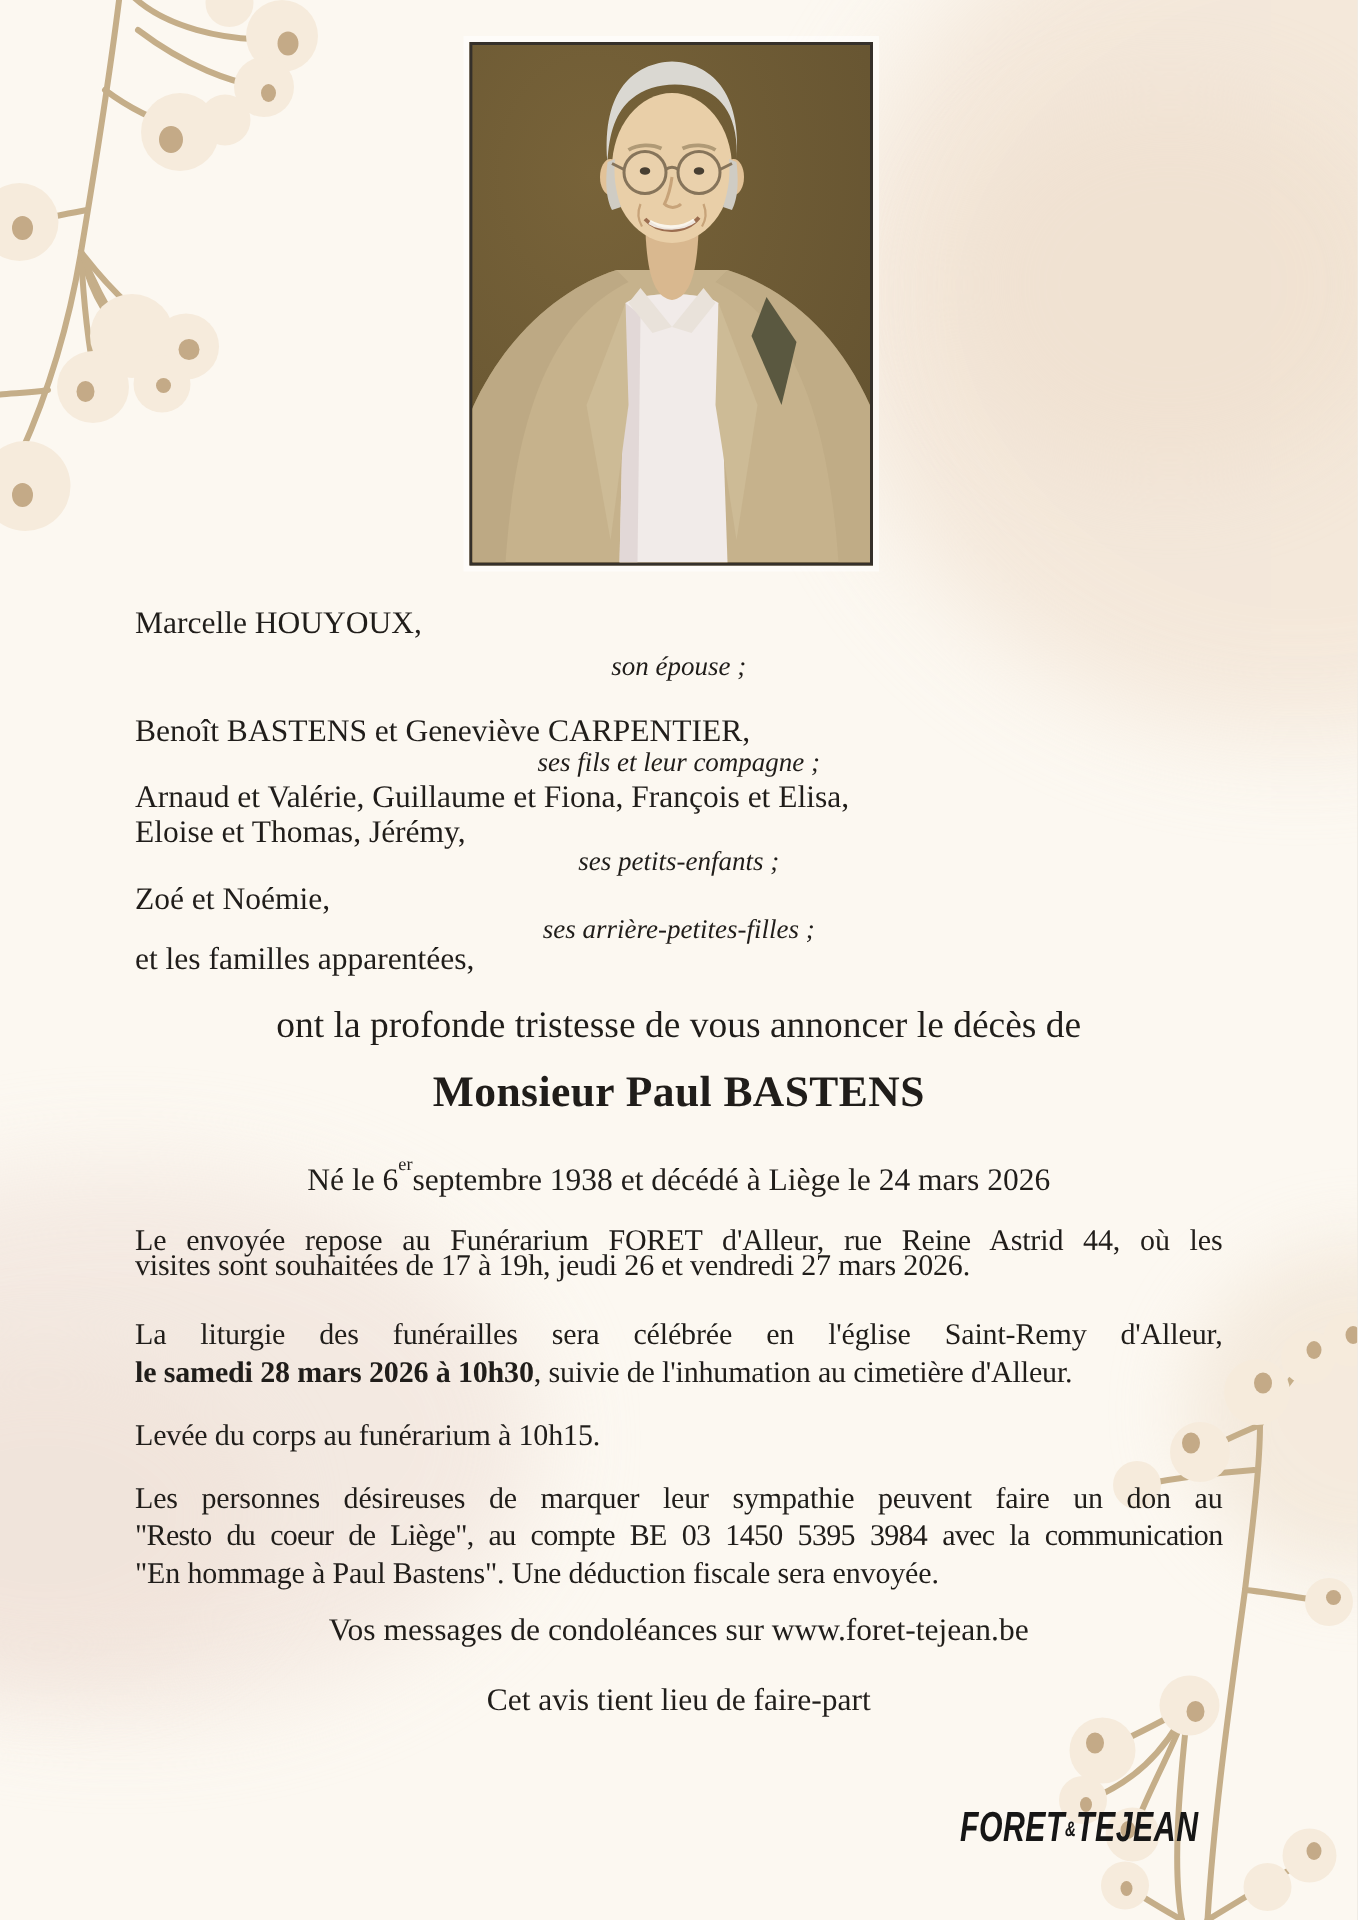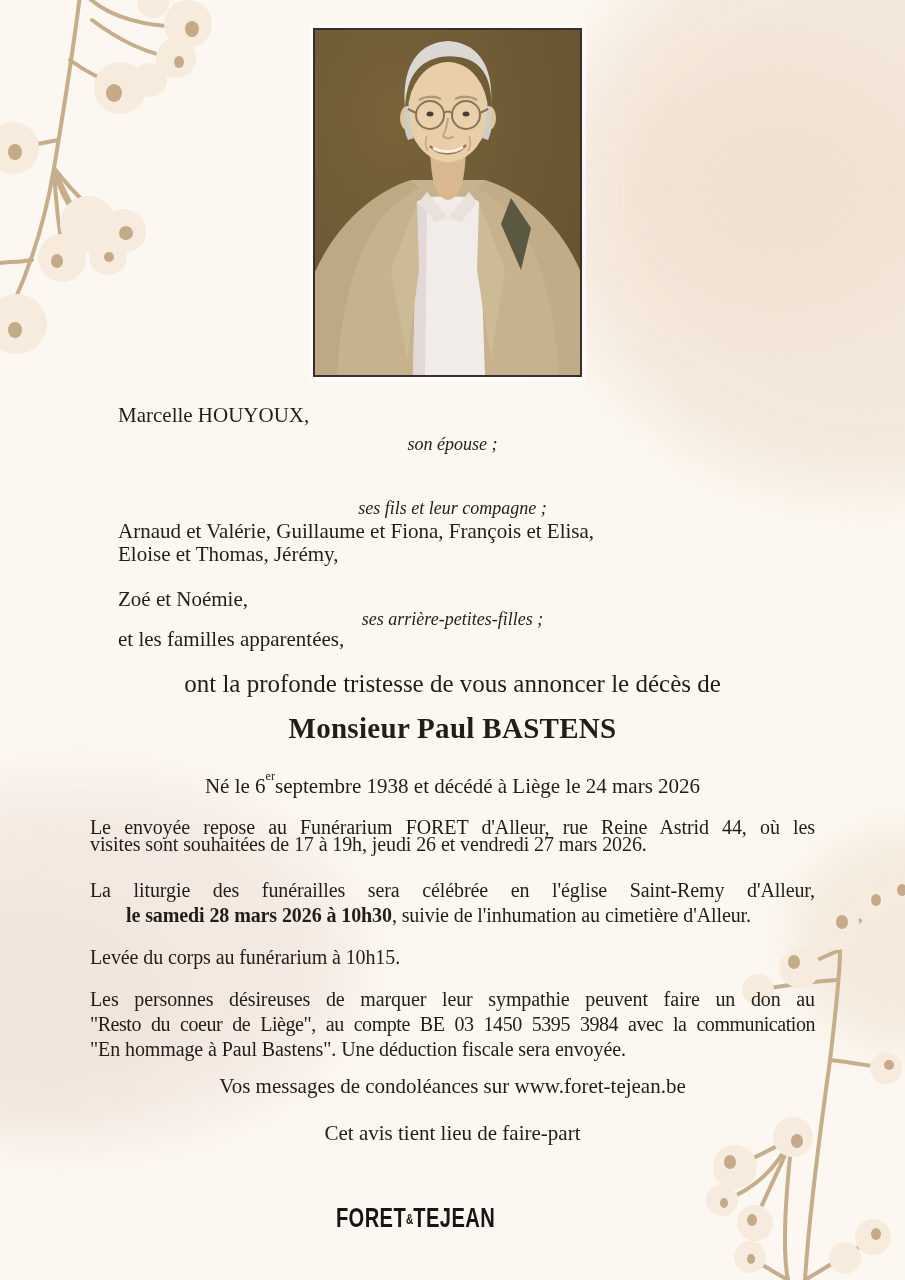--- a/index.html
+++ b/index.html
@@ -24,37 +24,37 @@
   .floral-br{right:0;bottom:0;}
   
   .photo-frame{
     position:absolute;left:313px;top:28px;width:265px;height:345px;
     border:2px solid #35302a;background:#6f5b34;
     box-shadow:0 0 0 4px rgba(255,255,255,.55);
   }
   .photo-frame svg{display:block;width:100%;height:100%;}
   
   .t{position:absolute;left:90px;width:725px;}
-  .names{font-size:21px;line-height:24px;text-align:left;margin-left:28px;}
+  .names{font-size:21px;line-height:24px;text-align:left;}
   .relation{font-size:18px;line-height:24px;text-align:center;font-style:italic;}
   .center{text-align:center;}
   .intro{font-size:25px;line-height:25px;}
   .title{font-size:29px;line-height:32px;font-weight:700;letter-spacing:.3px;}
   .birth{font-size:21px;line-height:25px;}
   .birth sup{font-size:.58em;position:relative;top:-.45em;}
   .jline{font-size:20px;line-height:25px;text-align:justify;text-align-last:justify;letter-spacing:-.1px;}
   .lline{font-size:20px;line-height:25px;text-align:left;letter-spacing:-.1px;}
   .tight{letter-spacing:-.45px;}
-  .b{font-weight:700;margin-left:36px;}
+  .b{font-weight:700;}
   .small-center{font-size:21px;line-height:25px;}
   
   .logo{
-    position:absolute;top:1203px;left:0;width:830px;text-align:center;
+    position:absolute;top:1203px;left:0;width:830px;text-align:right;
     font-family:"Liberation Sans", sans-serif;font-weight:700;
-    font-size:28px;line-height:30px;color:#161616;
+    font-size:28px;line-height:30px;color:#161616;font-style:italic;
   }
   .logo-inner{display:inline-block;transform:scaleX(.72);letter-spacing:.5px;}
   .logo .amp{font-size:.5em;vertical-align:.22em;letter-spacing:0;}
 </style>
 </head>
 <body>
 
 <div class="page">
 
   <div class="wash wash-top-right"></div>
@@ -203,24 +203,26 @@
       <path d="M115,116 C124,126 142,126 151,115" stroke="#9c6e50" stroke-width="2.5" fill="none"></path>
       <path d="M118,118 C126,123 140,123 148,117" stroke="#fdfbf7" stroke-width="3" fill="none" opacity=".85"></path>
       <path d="M112,106 C110,111 110,116 113,121" stroke="#c7a379" stroke-width="1.5" fill="none"></path>
       <path d="M154,106 C156,111 156,116 153,121" stroke="#c7a379" stroke-width="1.5" fill="none"></path>
     </svg>
   </div>
 
   <div class="t names" style="top:403px">Marcelle HOUYOUX,</div>
   <div class="t relation" style="top:432px">son épouse ;</div>
 
+  <div class="t names" style="top:475px">Benoît BASTENS et Geneviève CARPENTIER,</div>
   <div class="t relation" style="top:496px">ses fils et leur compagne ;</div>
 
   <div class="t names" style="top:519px">Arnaud et Valérie, Guillaume et Fiona, François et Elisa,</div>
   <div class="t names" style="top:542px">Eloise et Thomas, Jérémy,</div>
+  <div class="t relation" style="top:562px">ses petits-enfants ;</div>
 
   <div class="t names" style="top:587px">Zoé et Noémie,</div>
   <div class="t relation" style="top:607px">ses arrière-petites-filles ;</div>
 
   <div class="t names" style="top:627px">et les familles apparentées,</div>
 
   <div class="t center intro" style="top:671px">ont la profonde tristesse de vous annoncer le décès de</div>
   <div class="t center title" style="top:712px">Monsieur Paul BASTENS</div>
   <div class="t center birth" style="top:769px"><span>Né le 6</span><sup>er</sup><span>septembre 1938 et décédé à Liège le 24 mars 2026</span></div>
 

